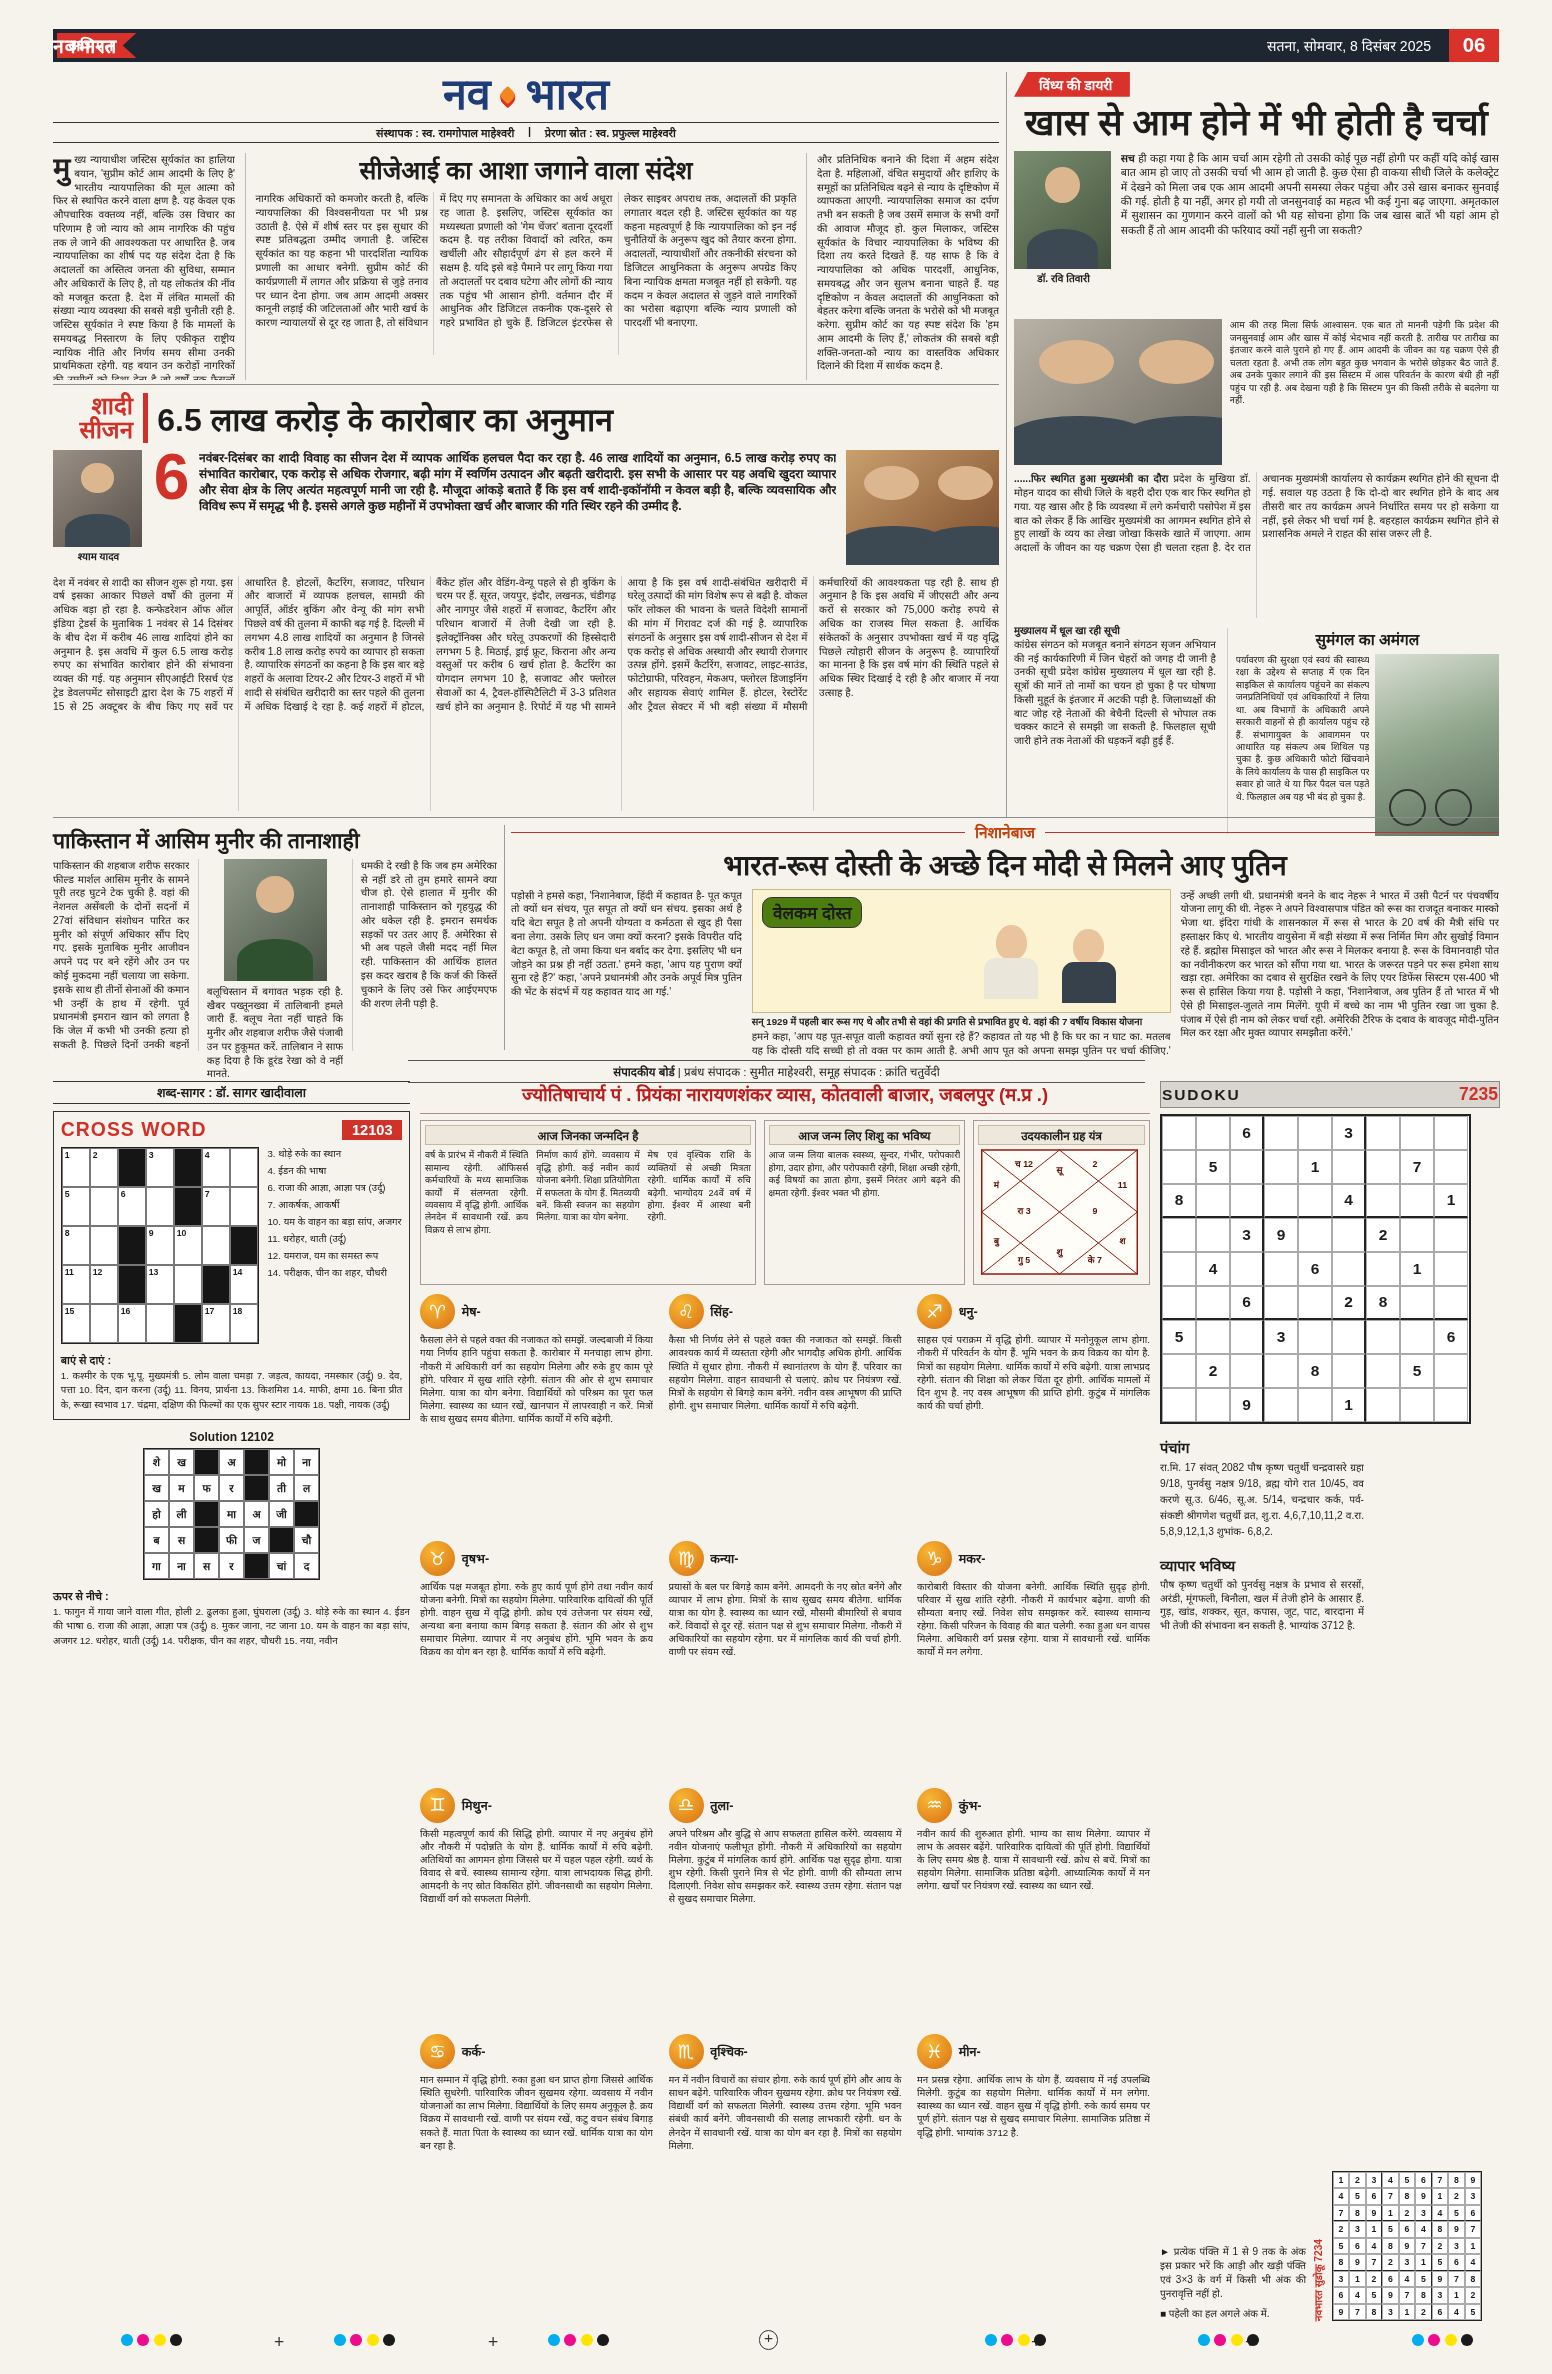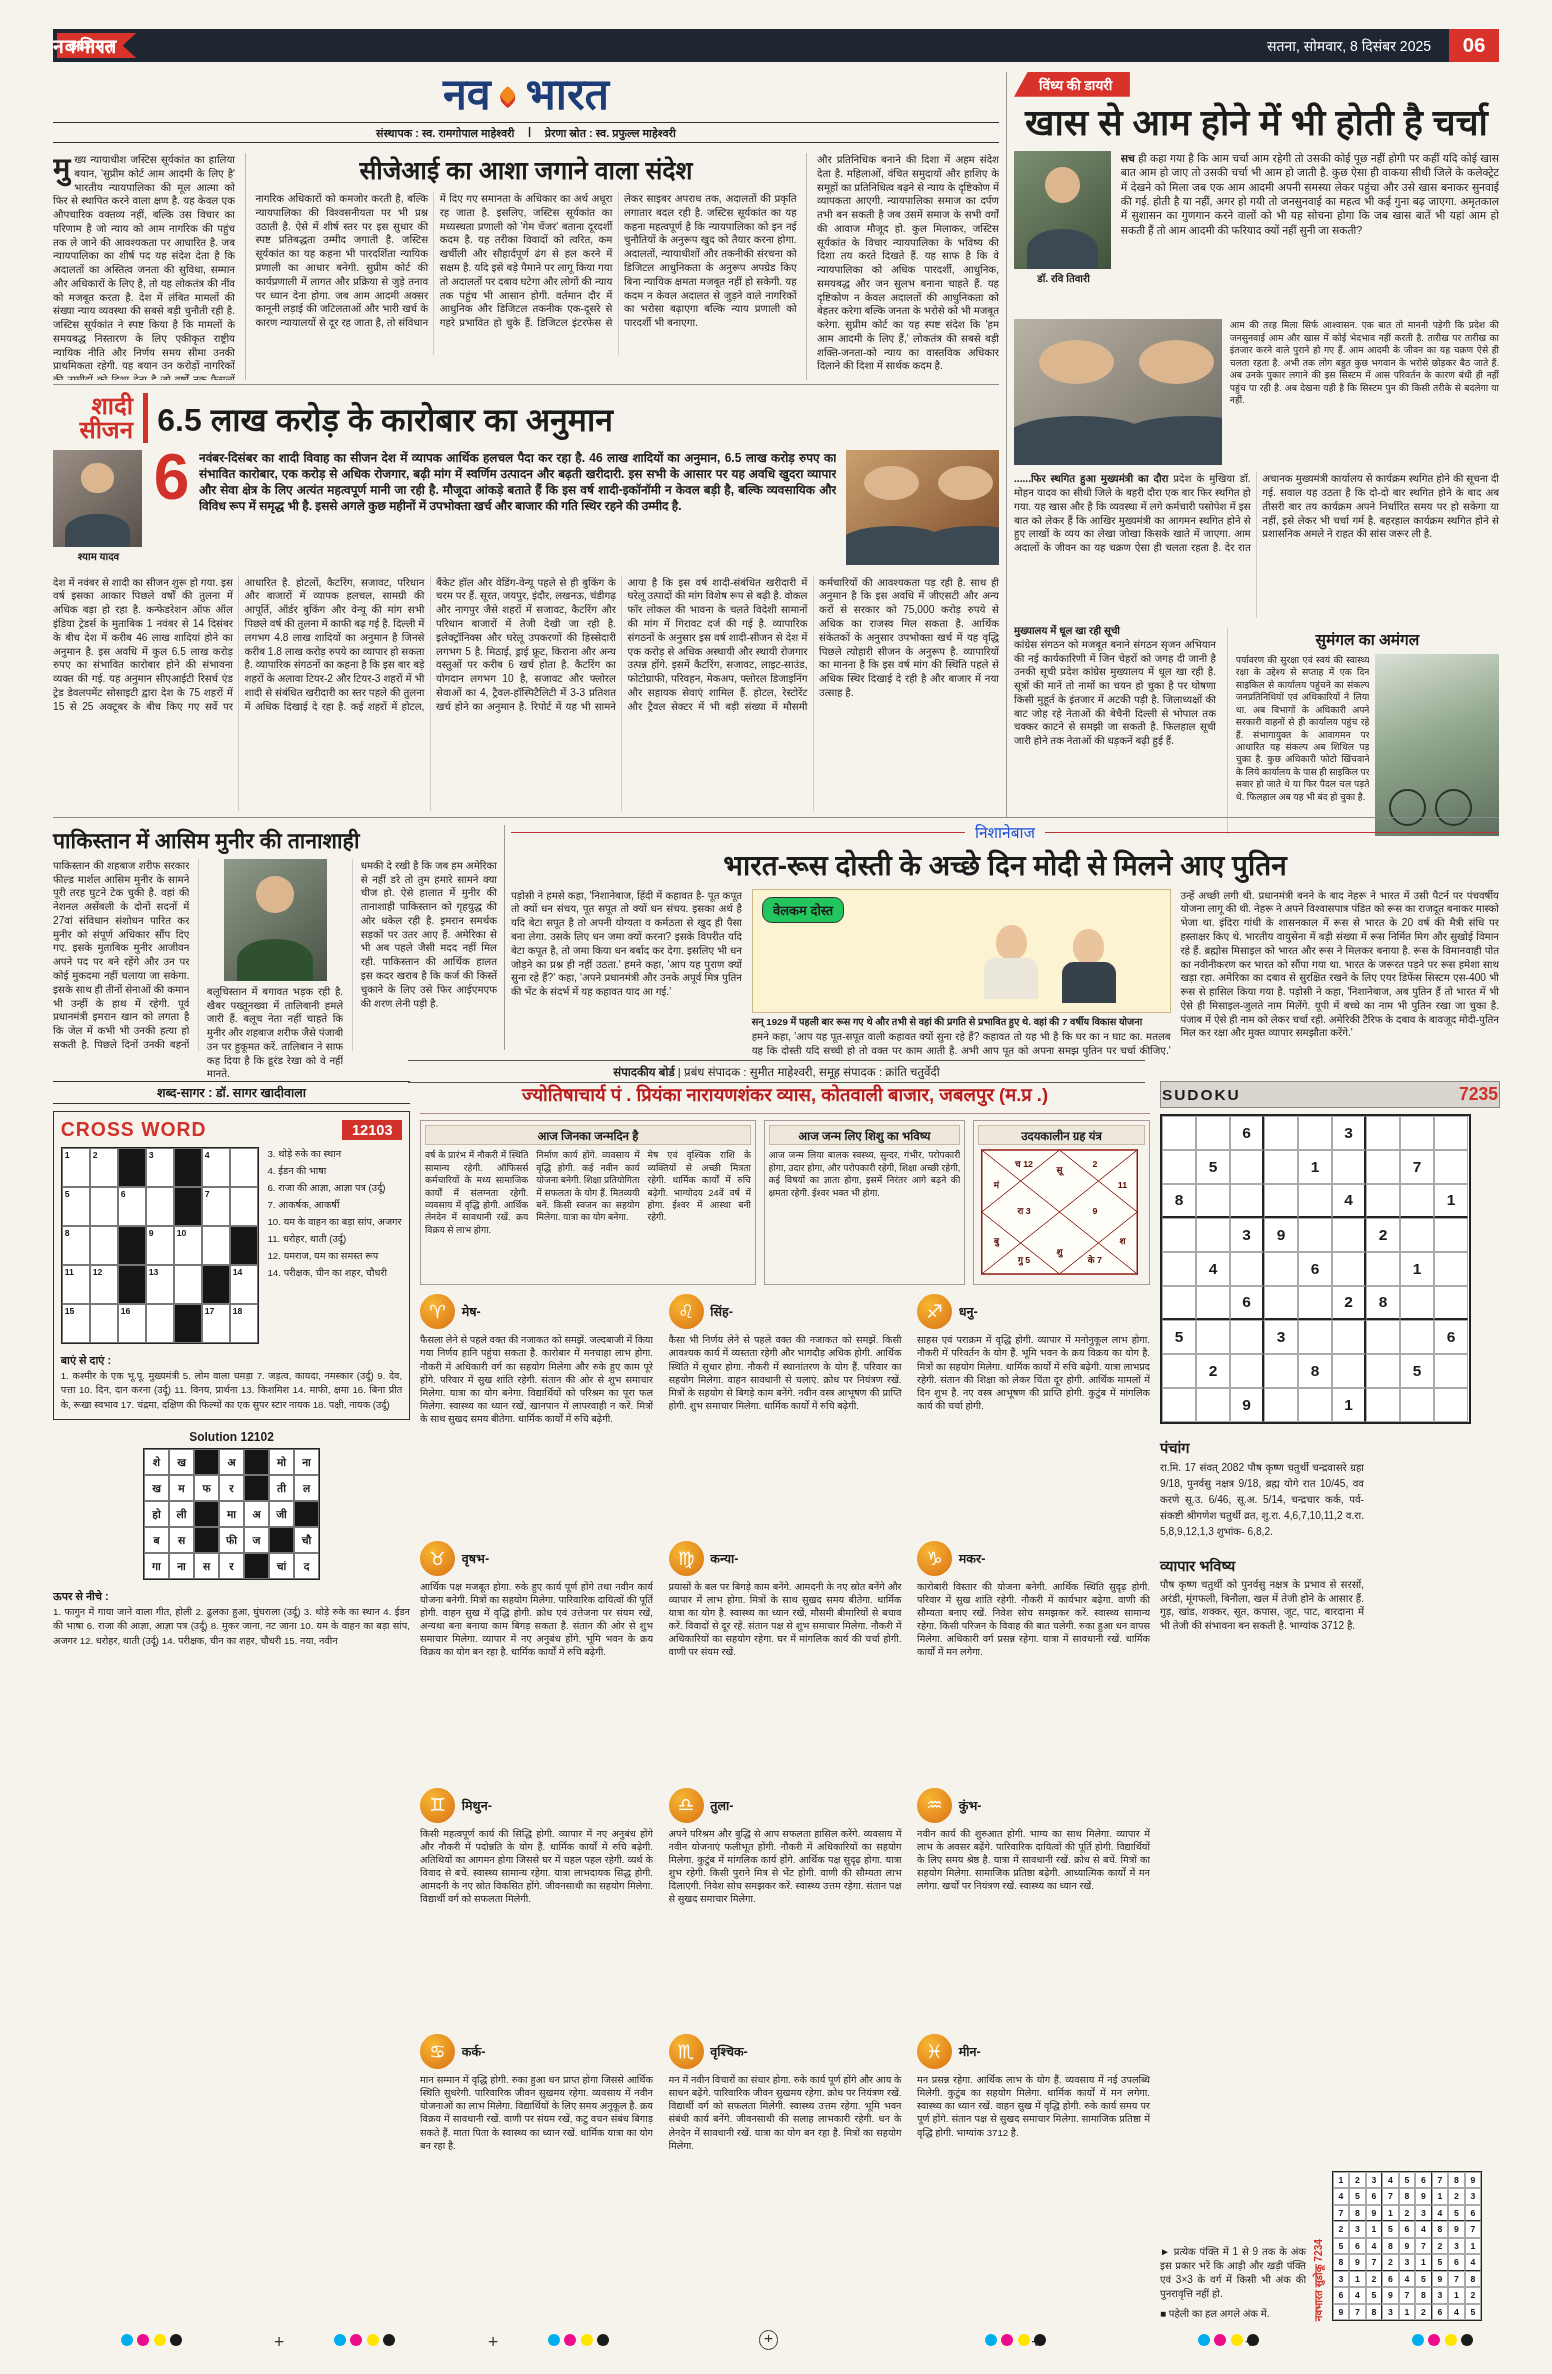--- a/index.html
+++ b/index.html
@@ -79,26 +79,26 @@
   .pak{left:53px;top:825px;width:444px;height:229px}
   .pak h1{font-size:21.3px;font-weight:bold;margin-bottom:4.9px}
   .pak-row{display:flex;gap:8.7px;height:192px}
   .pak-row .c{flex:1;border-left:1px solid #ccc;padding-left:7.8px}
   .pak-row .c:first-child{border-left:none;padding-left:0}
 
   
   .nb{left:511px;top:821px;width:988px;height:233px}
   .nb-kicker{display:flex;align-items:center;gap:9.7px;justify-content:center}
   .nb-kicker .line{flex:1;height:1px;background:#b33}
-  .nb-k{color:#1d4ed8;font-weight:normal;font-size:15.5px}
+  .nb-k{color:#c2410c;font-weight:bold;font-size:15.5px}
   .nb h1{font-size:28px;font-weight:bold;text-align:center;margin:1.9px 0 5.8px 0}
   .nb-row{display:flex;gap:9.7px;height:171px}
   .nb-mid{width:419px;flex:none}
   .cartoon{position:relative;height:124px;background:#fcf3d2;border:1px solid #c9b988;overflow:hidden}
-  .bubble{position:absolute;left:9.7px;top:7.8px;background:#22c55e;border:1.5px solid #333;border-radius:9.7px;padding:2.9px 9.7px;font-weight:bold;font-size:13px}
+  .bubble{position:absolute;left:9.7px;top:7.8px;background:#4d7c0f;border:1.5px solid #333;border-radius:9.7px;padding:2.9px 9.7px;font-weight:bold;font-size:17px}
   .c-head{position:absolute;width:31px;height:35px;background:#e9c49c;border-radius:50% 50% 46% 46%}
   .c-body{position:absolute;width:54px;height:41px;border-radius:11.6px 11.6px 0 0}
   .nb-cap{font-size:9.7px;font-weight:bold;line-height:1.3;margin-top:2.9px;text-align:justify}
 
   
   .board{left:408px;top:1060px;width:737px;border-top:1.5px solid #555;border-bottom:1.5px solid #555;padding:2.9px 0;text-align:center;font-size:11.6px}
 
   
   .bleft{left:53px;top:1081px;width:357px;height:1240px}
   .ss-head{border-top:1.5px solid #333;border-bottom:1.5px solid #333;text-align:center;font-weight:bold;font-size:12.6px;padding:1.9px 0}

